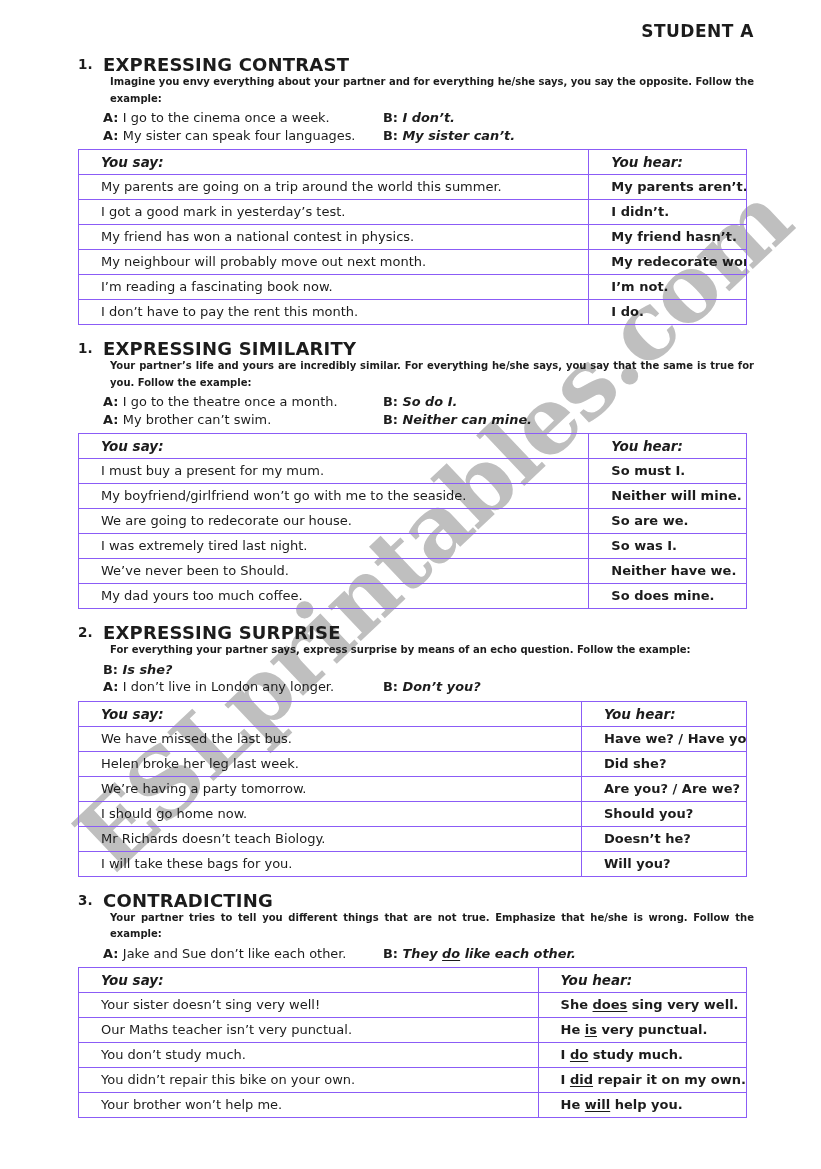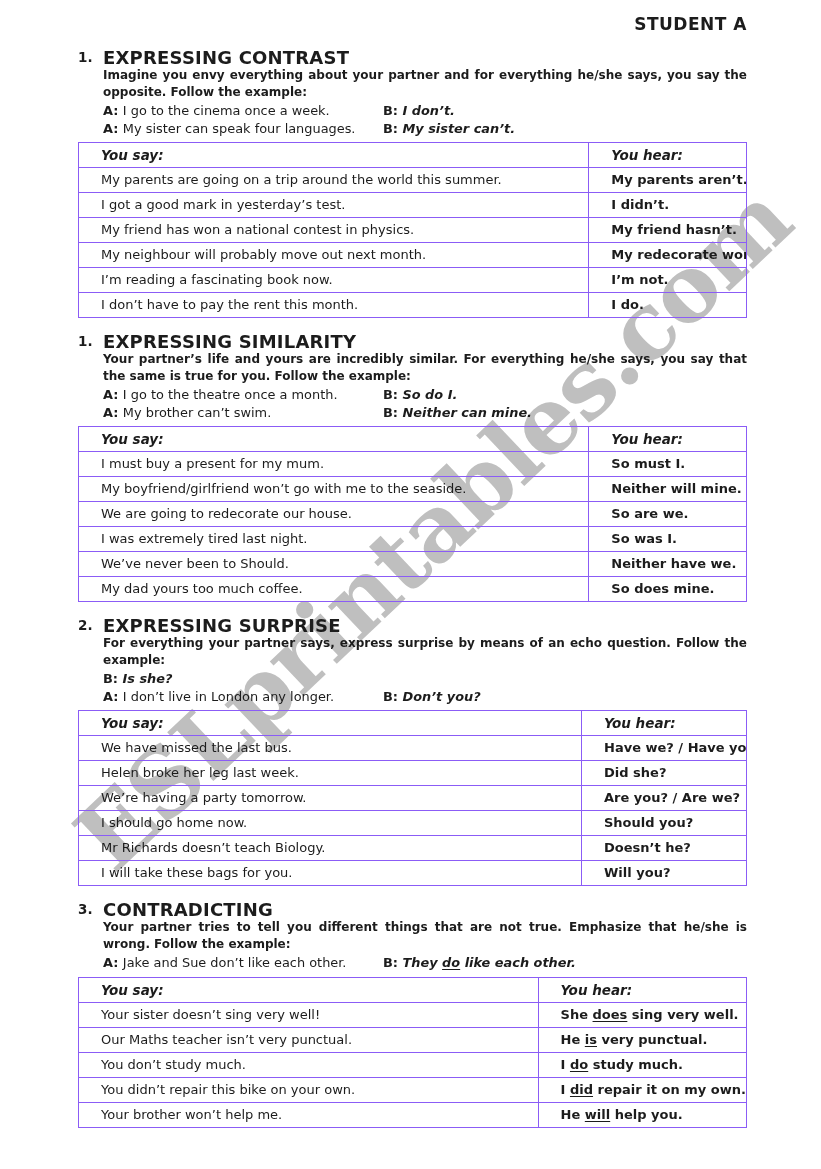--- a/index.html
+++ b/index.html
@@ -26,36 +26,36 @@
     opacity:.85;
     white-space:nowrap;
     z-index:0;
     pointer-events:none;
   }
   .content{
     position:relative;z-index:1;
     padding:14px 74px 0 78px;
   }
   .page-title{
-    margin:0;
+    margin:7px;
     width:669px;
     font-size:17px;
     font-weight:bold;
     text-align:right;
     letter-spacing:.5px;
   }
   .section{margin-top:16px;}
   .sec-head{display:flex;font-weight:bold;font-size:13.5px;line-height:15px;}
   .sec-num{width:25px;flex:0 0 25px;}
   .sec-title{margin:0;font-size:18px;font-weight:bold;letter-spacing:.2px;}
   .instructions{
-    margin:2px 0 0 25px;
+    margin:2px 0 0 32px;
     width:644px;
     font-weight:bold;
-    font-size:12px;
+    font-size:10px;
     line-height:16.5px;
     text-align:justify;
   }
   .examples{margin:2px 0 0 25px;font-size:12.9px;line-height:17.5px;}
   .example-line{display:flex;gap:8px;}
   .a-part{flex:0 0 272px;}
   .lbl{font-weight:bold;}
   .answer{font-weight:bold;font-style:italic;}
   table.qa{
     border-collapse:collapse;

